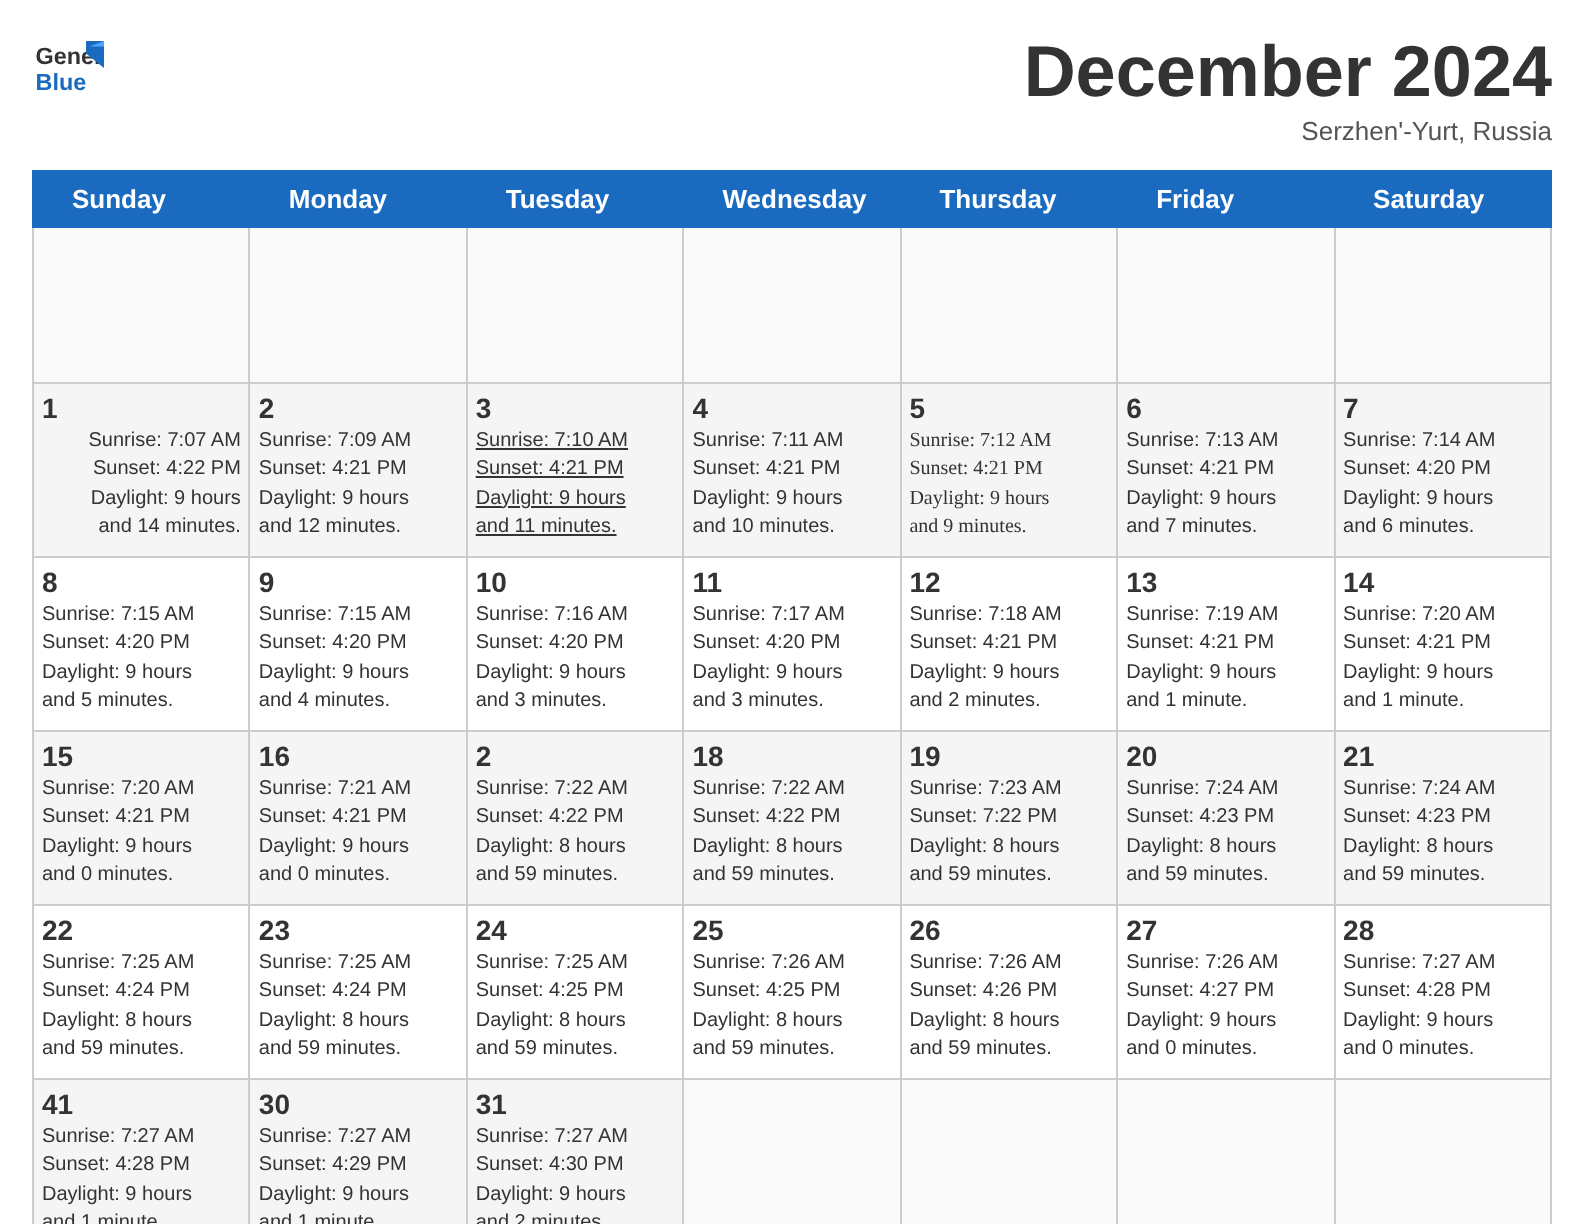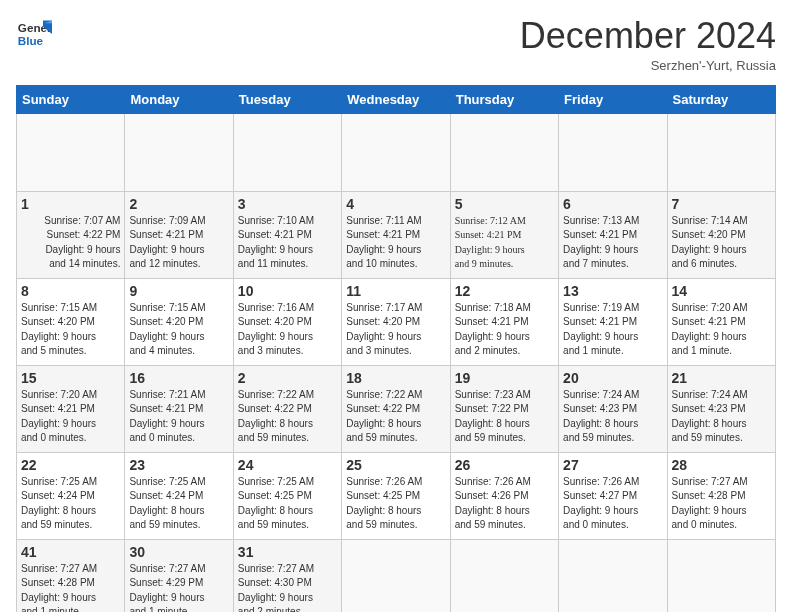--- a/index.html
+++ b/index.html
@@ -21,40 +21,40 @@
       align-items: center;
       gap: 4px;
     }
     .logo-icon {
       width: 36px;
       height: 36px;
     }
     .title-block { text-align: right; }
     .month-title {
       font-size: 36px;
-      font-weight: normal;
+      font-weight: bold;
       color: #333;
       line-height: 1.1;
     }
     .location {
       font-size: 13px;
       color: #555;
       margin-top: 2px;
     }
     table {
       width: 100%;
       border-collapse: collapse;
       table-layout: fixed;
     }
     thead th {
       background: #1a6abf;
       color: #fff;
       font-size: 13px;
       font-weight: bold;
-      padding: 6px 5px;
+      padding: 6px 19px;
       text-align: left;
       border: 1px solid #1a6abf;
     }
     tbody td {
       border: 1px solid #ccc;
       vertical-align: top;
       padding: 4px 4px 6px 4px;
       font-size: 10.5px;
       color: #333;
       height: 78px;
@@ -128,21 +128,21 @@
         </td>
         <td>
           <span class="day-num">2</span>
           <div class="day-info" style="white-space: pre-line;">Sunrise: 7:09 AM
 Sunset: 4:21 PM
 Daylight: 9 hours
 and 12 minutes.</div>
         </td>
         <td>
           <span class="day-num">3</span>
-          <div class="day-info" style="white-space: pre-line;">Sunrise: 7:10 AM
+          <div class="day-info" style="white-space: pre-line; text-decoration: underline;">Sunrise: 7:10 AM
 Sunset: 4:21 PM
 Daylight: 9 hours
 and 11 minutes.</div>
         </td>
         <td>
           <span class="day-num">4</span>
           <div class="day-info" style="white-space: pre-line;">Sunrise: 7:11 AM
 Sunset: 4:21 PM
 Daylight: 9 hours
 and 10 minutes.</div>

